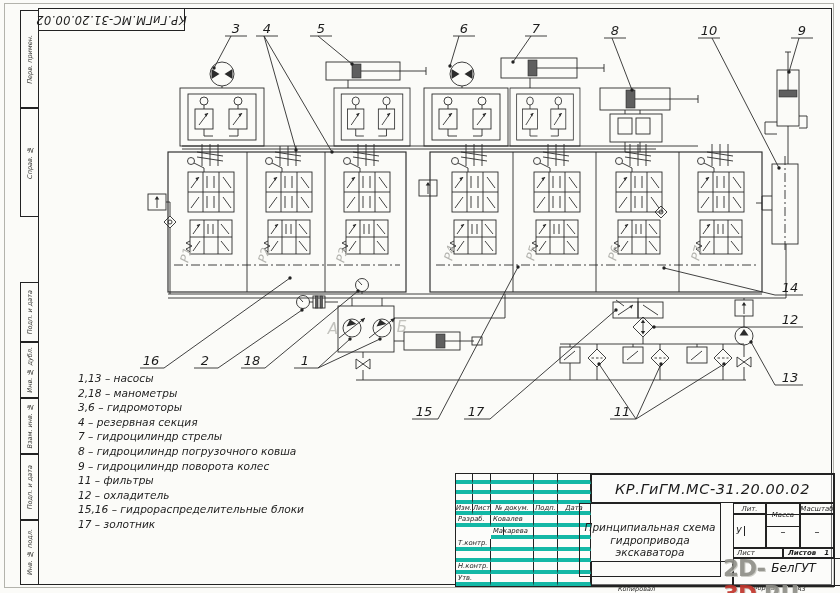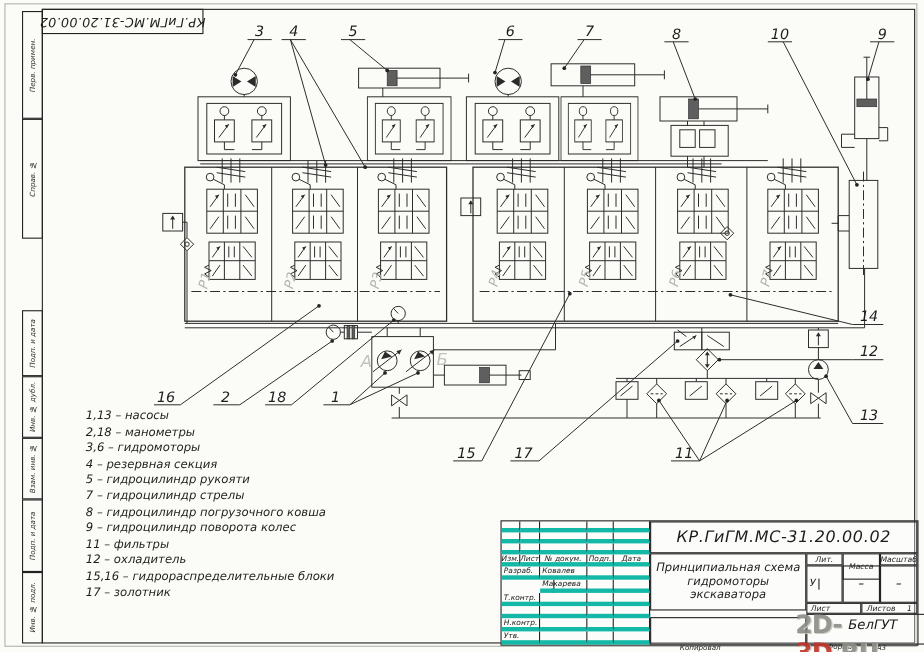--- a/index.html
+++ b/index.html
@@ -35,21 +35,21 @@
   .cellabs{position:absolute;border:1px solid #222;box-sizing:border-box;
            display:flex;align-items:center;justify-content:center;
            font:italic 7px "DejaVu Sans",sans-serif;color:#1c1c1c;overflow:hidden;}
   .cell-desig{font:italic 14.5px "DejaVu Sans",sans-serif;letter-spacing:.6px;}
   .cell-title{flex-direction:column;font:italic 10.5px "DejaVu Sans",sans-serif;line-height:12.5px;}
   .cell-org{font:italic 12px "DejaVu Sans",sans-serif;align-items:flex-start;padding-top:2px;}
   .cell-lit-v{display:flex;padding:0;}
   .cell-lit-v span{flex:1;border-right:1px solid #222;display:flex;align-items:center;justify-content:center;
                    font:italic 9px "DejaVu Sans",sans-serif;}
   .cell-lit-v span:last-child{border-right:none;}
-  .cell-sheets{justify-content:space-between;padding:0 4px;}
+  .cell-sheets{justify-content:space-between;padding:0 4px;font-weight:bold;}
   .dash-val{font:italic 10px "DejaVu Sans",sans-serif;}
   .cap{position:absolute;font:italic 6.5px "DejaVu Sans",sans-serif;color:#2a2a28;white-space:nowrap;}
   .wm{position:absolute;left:723px;top:555px;font-family:"DejaVu Sans",sans-serif;
       font-weight:bold;font-size:23px;letter-spacing:-1px;color:#8f8f88;
       text-shadow:1px 1px 0 #c9c9c2;opacity:.92;z-index:5;}
   .wm b{color:#c1352b;font-weight:bold;}
 
   svg.draw{position:absolute;left:0;top:0;pointer-events:none;}
   svg.draw line,svg.draw rect,svg.draw circle,svg.draw path,svg.draw polyline
     {stroke:#2b2b2b;stroke-width:.9;fill:none;}
@@ -95,21 +95,20 @@
 
   <div class="stamp-top">
     <span>КР.ГиГМ.МС-31.20.00.02</span>
   </div>
 
   <div class="legend">
     <div>1,13 – насосы</div>
     <div>2,18 – манометры</div>
     <div>3,6 – гидромоторы</div>
     <div>4 – резервная секция</div>
-    <div>5 – гидроцилиндр рукояти</div>
     <div>7 – гидроцилиндр стрелы</div>
     <div>8 – гидроцилиндр погрузочного ковша</div>
     <div>9 – гидроцилиндр поворота колес</div>
     <div>11 – фильтры</div>
     <div>12 – охладитель</div>
     <div>15,16 – гидрораспределительные блоки</div>
     <div>17 – золотник</div>
   </div>
 
   <svg class="draw" width="840" height="593" viewBox="0 0 840 593">
@@ -622,23 +621,23 @@
         <div class="gc txt" style="grid-column: span 2;">Н.контр.</div>
         <div class="gc txt"></div>
         <div class="gc"></div>
         <div class="gc"></div>
         <div class="gc txt" style="grid-column: span 2;">Утв.</div>
         <div class="gc txt"></div>
         <div class="gc"></div>
         <div class="gc"></div>
       </div>
     <div class="cellabs cell-desig" style="left:135px;top:0;width:243px;height:29px">КР.ГиГМ.МС-31.20.00.02</div>
-    <div class="cellabs cell-title" style="left:135px;top:29px;width:142px;height:52px">
+    <div class="cellabs cell-title" style="left:123px;top:29px;width:142px;height:74px">
       <div>Принципиальная схема</div>
-      <div>гидромоторы</div>
+      <div>гидропривода</div>
       <div>экскаватора</div>
     </div>
     <div class="cellabs" style="left:135px;top:87px;width:142px;height:25px"></div>
     <div class="cellabs" style="left:277px;top:29px;width:33px;height:11px">Лит.</div>
     <div class="cellabs" style="left:310px;top:29px;width:34px;height:24px">Масса</div>
     <div class="cellabs" style="left:344px;top:29px;width:34px;height:11px">Масштаб</div>
     <div class="cellabs cell-lit-v" style="left:277px;top:40px;width:33px;height:34px">
       <span>У</span>
         <span></span>
         <span></span>

